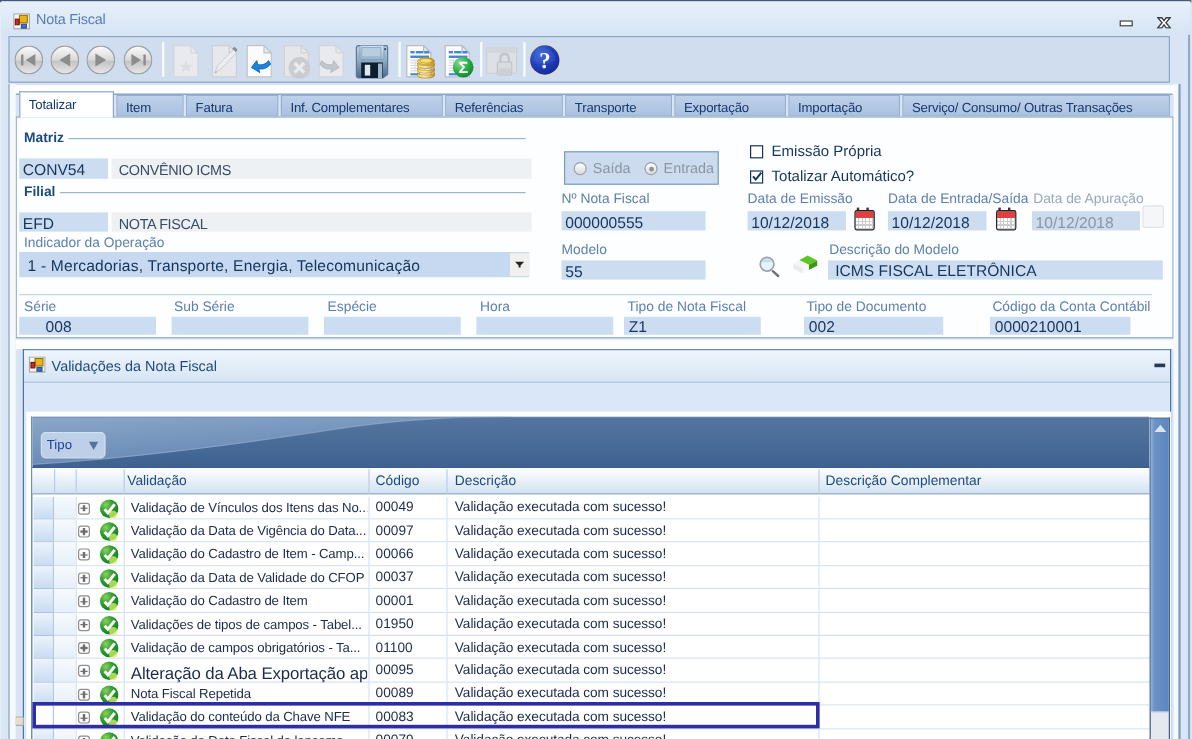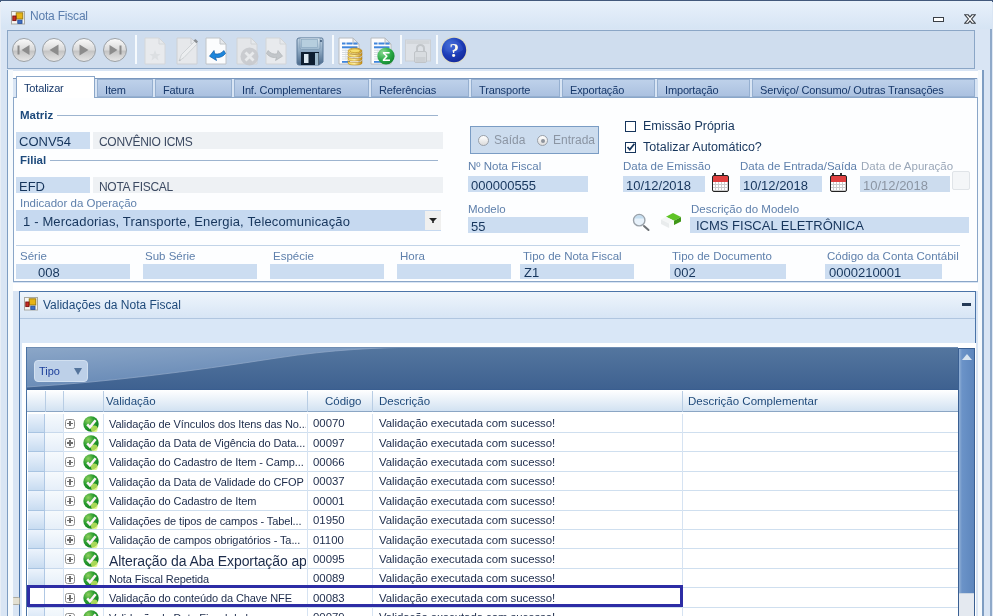--- a/index.html
+++ b/index.html
@@ -398,21 +398,21 @@
 <div class="abs" style="left:34px;top:360px;width:54px;height:22px;background:#bdd0e8;border:1px solid #d2e0f0;border-radius:4px;"></div>
 <div class="abs" style="left:39px;top:364.5px;font-size:11px;color:#1d3f9a;">Tipo</div>
 <svg class="abs" style="left:74px;top:367.5px" width="8" height="7" viewBox="0 0 8 7">
     <path d="M0 0 L8 0 L4 7 Z" fill="#54749c"></path>
   </svg>
 
 <div class="abs" style="left:27px;top:389px;width:931px;height:1px;background:#3a5e90;"></div>
 <div class="abs" style="left:27px;top:390px;width:931px;height:22px;background:linear-gradient(#ffffff,#d2e2f2);border-bottom:1px solid #8ba6c4;"></div>
 <div id="gridheads">
     <div class="abs" style="left:106px;top:395px;font-size:11.5px;color:#1f4a7a;">Validação</div>
-    <div class="abs" style="left:313px;top:395px;font-size:11.5px;color:#1f4a7a;margin-left:12px;">Código</div>
+    <div class="abs" style="left:313px;top:395px;font-size:11.5px;color:#1f4a7a;">Código</div>
     <div class="abs" style="left:379px;top:395px;font-size:11.5px;color:#1f4a7a;">Descrição</div>
     <div class="abs" style="left:688px;top:395px;font-size:11.5px;color:#1f4a7a;">Descrição Complementar</div>
     <div class="abs" style="left:45px;top:391px;width:1px;height:21px;background:#b8cde4;"></div>
     <div class="abs" style="left:63px;top:391px;width:1px;height:21px;background:#b8cde4;"></div>
     <div class="abs" style="left:103px;top:391px;width:1px;height:21px;background:#b8cde4;"></div>
     <div class="abs" style="left:307px;top:391px;width:1px;height:21px;background:#b8cde4;"></div>
     <div class="abs" style="left:372px;top:391px;width:1px;height:21px;background:#b8cde4;"></div>
     <div class="abs" style="left:682px;top:391px;width:1px;height:21px;background:#b8cde4;"></div>
   </div>
 
@@ -435,21 +435,21 @@
           <stop offset="0.38" stop-color="#2fa032"></stop>
           <stop offset="0.8" stop-color="#0f8020"></stop>
           <stop offset="1" stop-color="#0a6c16"></stop>
         </radialGradient>
       </defs>
       <circle cx="8" cy="8" r="7.7" fill="url(#g0)"></circle>
       <circle cx="11.3" cy="13" r="3.4" fill="#d8f168" opacity="0.75"></circle>
       <path d="M4.2 8.4 L6.9 11.4 L12.6 4.2" fill="none" stroke="#fdf4f8" stroke-width="2.5"></path>
     </svg>
     <div class="abs" style="left:109px;top:417.6px;font-size:11px;letter-spacing:-0.1px;color:#1c2b4a;width:197px;overflow:hidden;white-space:nowrap;">Validação de Vínculos dos Itens das No...</div>
-    <div class="abs" style="left:313px;top:417.1px;font-size:11.4px;color:#1c2b4a;">00070</div>
+    <div class="abs" style="left:313px;top:417.1px;font-size:11.4px;color:#1c2b4a;">00049</div>
     <div class="abs" style="left:379px;top:417.1px;font-size:11.4px;letter-spacing:-0.05px;color:#1c2b4a;">Validação executada com sucesso!</div>
     <div class="abs" style="left:28px;top:433px;width:17px;height:19.4px;background:linear-gradient(#ecf3fc,#c8dcf1);border-bottom:1px solid #a8c4e2;border-right:1px solid #b0c8e4;"></div>
     <div class="abs" style="left:45px;top:433px;width:18px;height:19.4px;background:linear-gradient(#f6fafd,#e6eff9);border-bottom:1px solid #c8d9ec;"></div>
     <div class="abs" style="left:63px;top:433px;width:895px;height:19.4px;background:#ffffff;border-bottom:1px solid #cfdfef;"></div>
     <div class="abs" style="left:63px;top:433px;width:1px;height:19.4px;background:#d6e3f2;"></div>
     <div class="abs" style="left:103px;top:433px;width:1px;height:19.4px;background:#d6e3f2;"></div>
     <div class="abs" style="left:307px;top:433px;width:1px;height:19.4px;background:#d6e3f2;"></div>
     <div class="abs" style="left:372px;top:433px;width:1px;height:19.4px;background:#d6e3f2;"></div>
     <div class="abs" style="left:682px;top:433px;width:1px;height:19.4px;background:#d6e3f2;"></div>
     <div class="abs" style="left:65px;top:438px;width:10px;height:10px;border:1px solid #8e8e8e;border-radius:2.5px;background:#fdfdfd;"></div>

